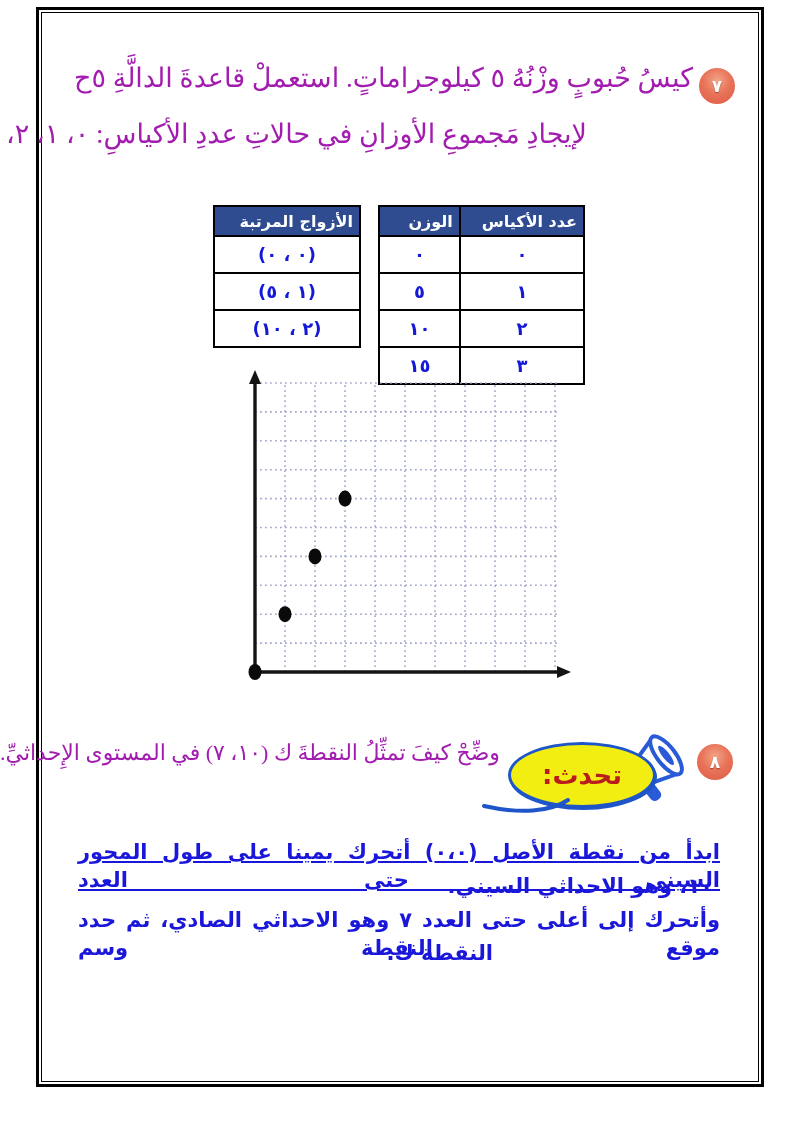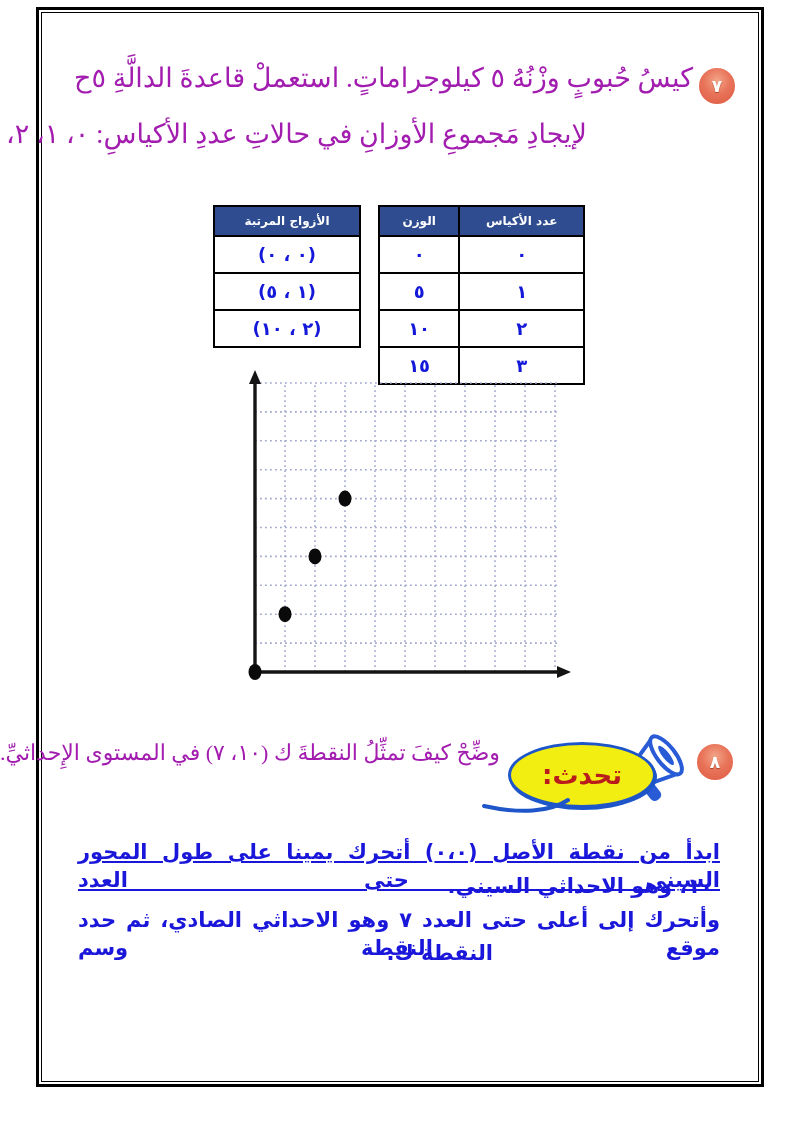--- a/index.html
+++ b/index.html
@@ -26,22 +26,22 @@
     font-family:Liberation Serif, serif;
     color:#a21caf;
   }
   .q7-line{font-size:27px;}
   .q8-line{font-size:22px;}
   table.data-table{
     position:absolute;border-collapse:collapse;direction:rtl;
     font-family:"DejaVu Sans",sans-serif;
   }
   table.data-table th{
-    background:#2e4c8f;color:#fff;font-size:12px;font-weight:bold;
-    border:2px solid #000;height:28px;padding:0 6px;
+    background:#2e4c8f;color:#fff;font-size:16px;font-weight:bold;
+    border:2px solid #000;height:28px;padding:0 6px;text-align:right;
   }
   table.data-table td{
     border:2px solid #000;height:27px;text-align:center;
     color:#1418d9;font-weight:bold;font-size:18px;padding:4px 4px;
     background:#fff;
   }
   .graph{position:absolute;left:236px;top:368px;}
   .gridline{stroke:#a3a8cf;stroke-width:1.6;stroke-dasharray:1.8 3.2;}
   .axis{stroke:#141414;stroke-width:3.4;fill:none;}
   .axis-head{fill:#141414;}

